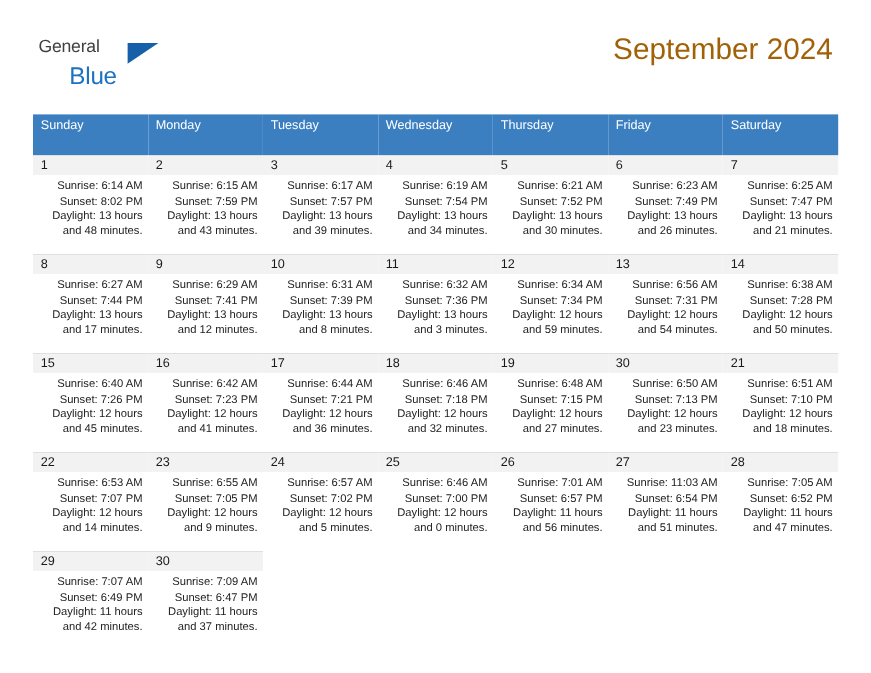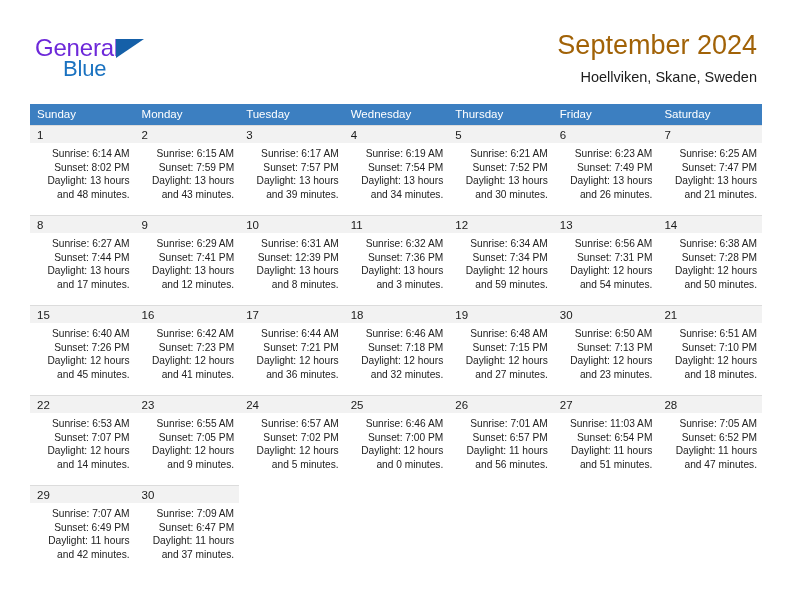--- a/index.html
+++ b/index.html
@@ -33,23 +33,23 @@
     position: absolute;
     left: 35px;
     top: 34px;
     width: 200px;
     height: 52px;
   }
   .brand-general {
     position: absolute;
     left: 0;
     top: 0;
-    font-size: 24px;
+    font-size: 16px;
     letter-spacing: -0.2px;
-    color: #6d28d9;
+    color: #404040;
     font-family: "Liberation Sans", sans-serif;
   }
   .brand-blue {
     position: absolute;
     left: 28px;
     top: 22px;
     font-size: 22px;
     letter-spacing: -0.2px;
     color: #1a72c0;
     font-family: "Liberation Sans", sans-serif;
@@ -93,21 +93,21 @@
     width: 732px;
     border-collapse: collapse;
     table-layout: fixed;
   }
   .calendar th {
     background: #3c7fc1;
     color: #ffffff;
     font-size: 11.5px;
     font-weight: normal;
     text-align: left;
-    padding: 4px 0 5px 7px;
+    padding: 4px 0 21px 7px;
     height: 12px;
     border: none;
   }
   .calendar td {
     vertical-align: top;
     padding: 0;
     border: none;
     width: 104.57px;
     height: 90px;
     background: #ffffff;
@@ -151,21 +151,20 @@
   <div class="header">
 
     <div class="brand">
       <span class="brand-general">General</span>
       <span class="brand-flag"></span>
       <span class="brand-blue">Blue</span>
     </div>
 
     <div class="title-wrap">
       <div class="month-title">September 2024</div>
-      <div class="location">Hoellviken, Skane, Sweden</div>
     </div>
 
   </div>
 
   <table class="calendar">
     <thead>
       <tr>
         <th>Sunday</th>
         <th>Monday</th>
         <th>Tuesday</th>
@@ -276,21 +275,21 @@
                 <div>Daylight: 13 hours</div>
                 <div>and 12 minutes.</div>
               </div>
             </div>
           </td>
           <td>
             <div class="cell filled">
               <div class="daynum-band">10</div>
               <div class="lines">
                 <div>Sunrise: 6:31 AM</div>
-                <div>Sunset: 12:39 PM</div>
+                <div>Sunset: 7:39 PM</div>
                 <div>Daylight: 13 hours</div>
                 <div>and 8 minutes.</div>
               </div>
             </div>
           </td>
           <td>
             <div class="cell filled">
               <div class="daynum-band">11</div>
               <div class="lines">
                 <div>Sunrise: 6:32 AM</div>

